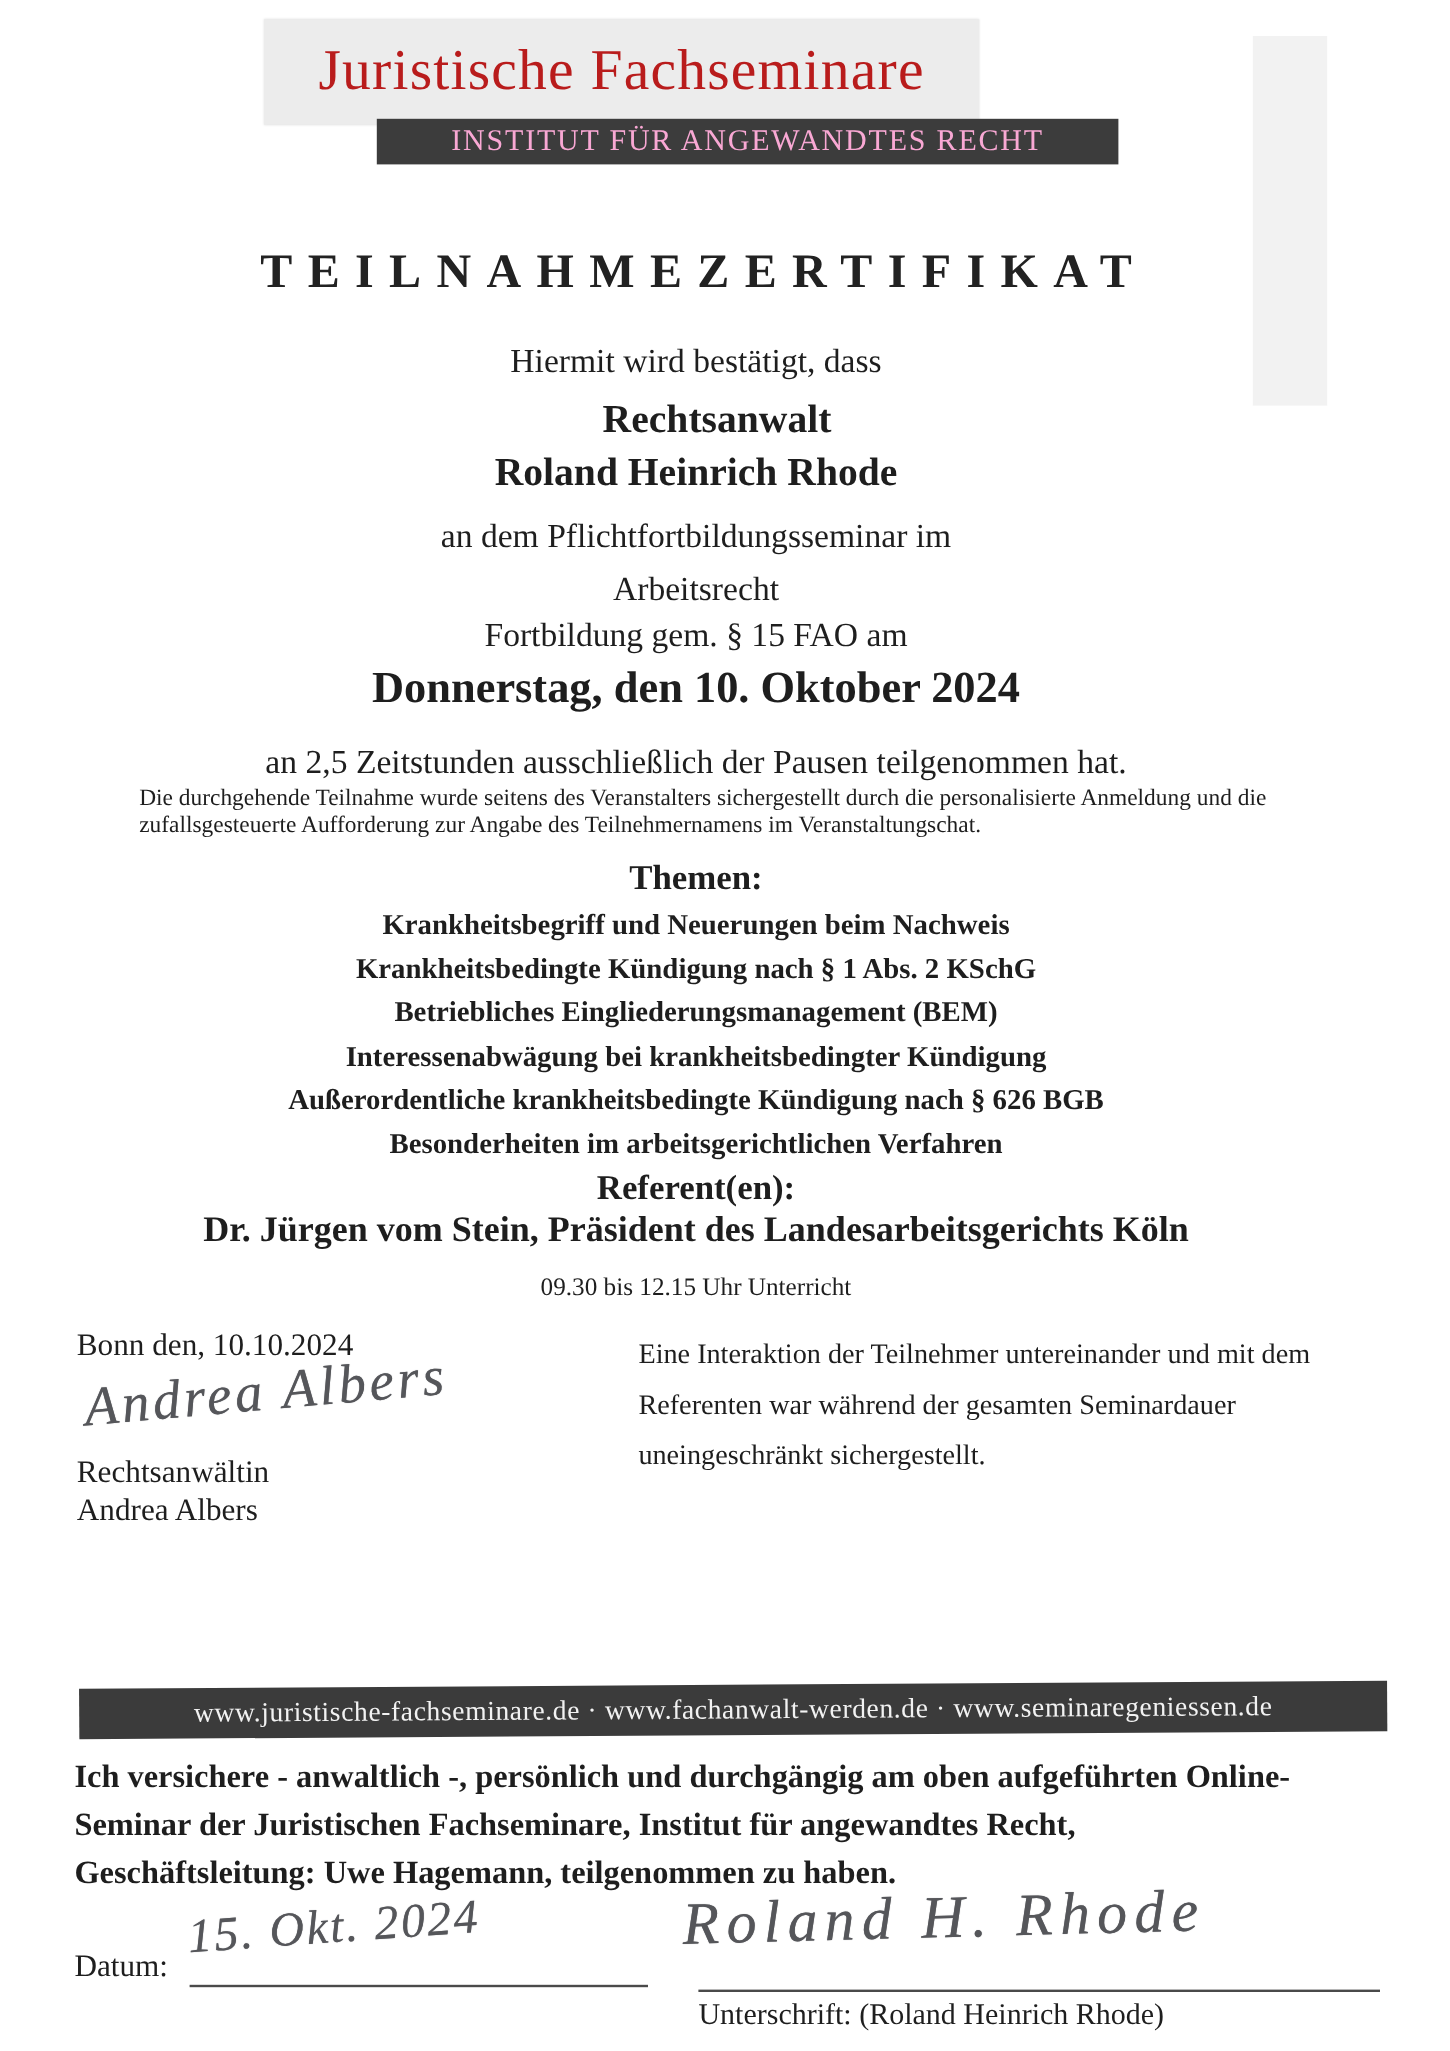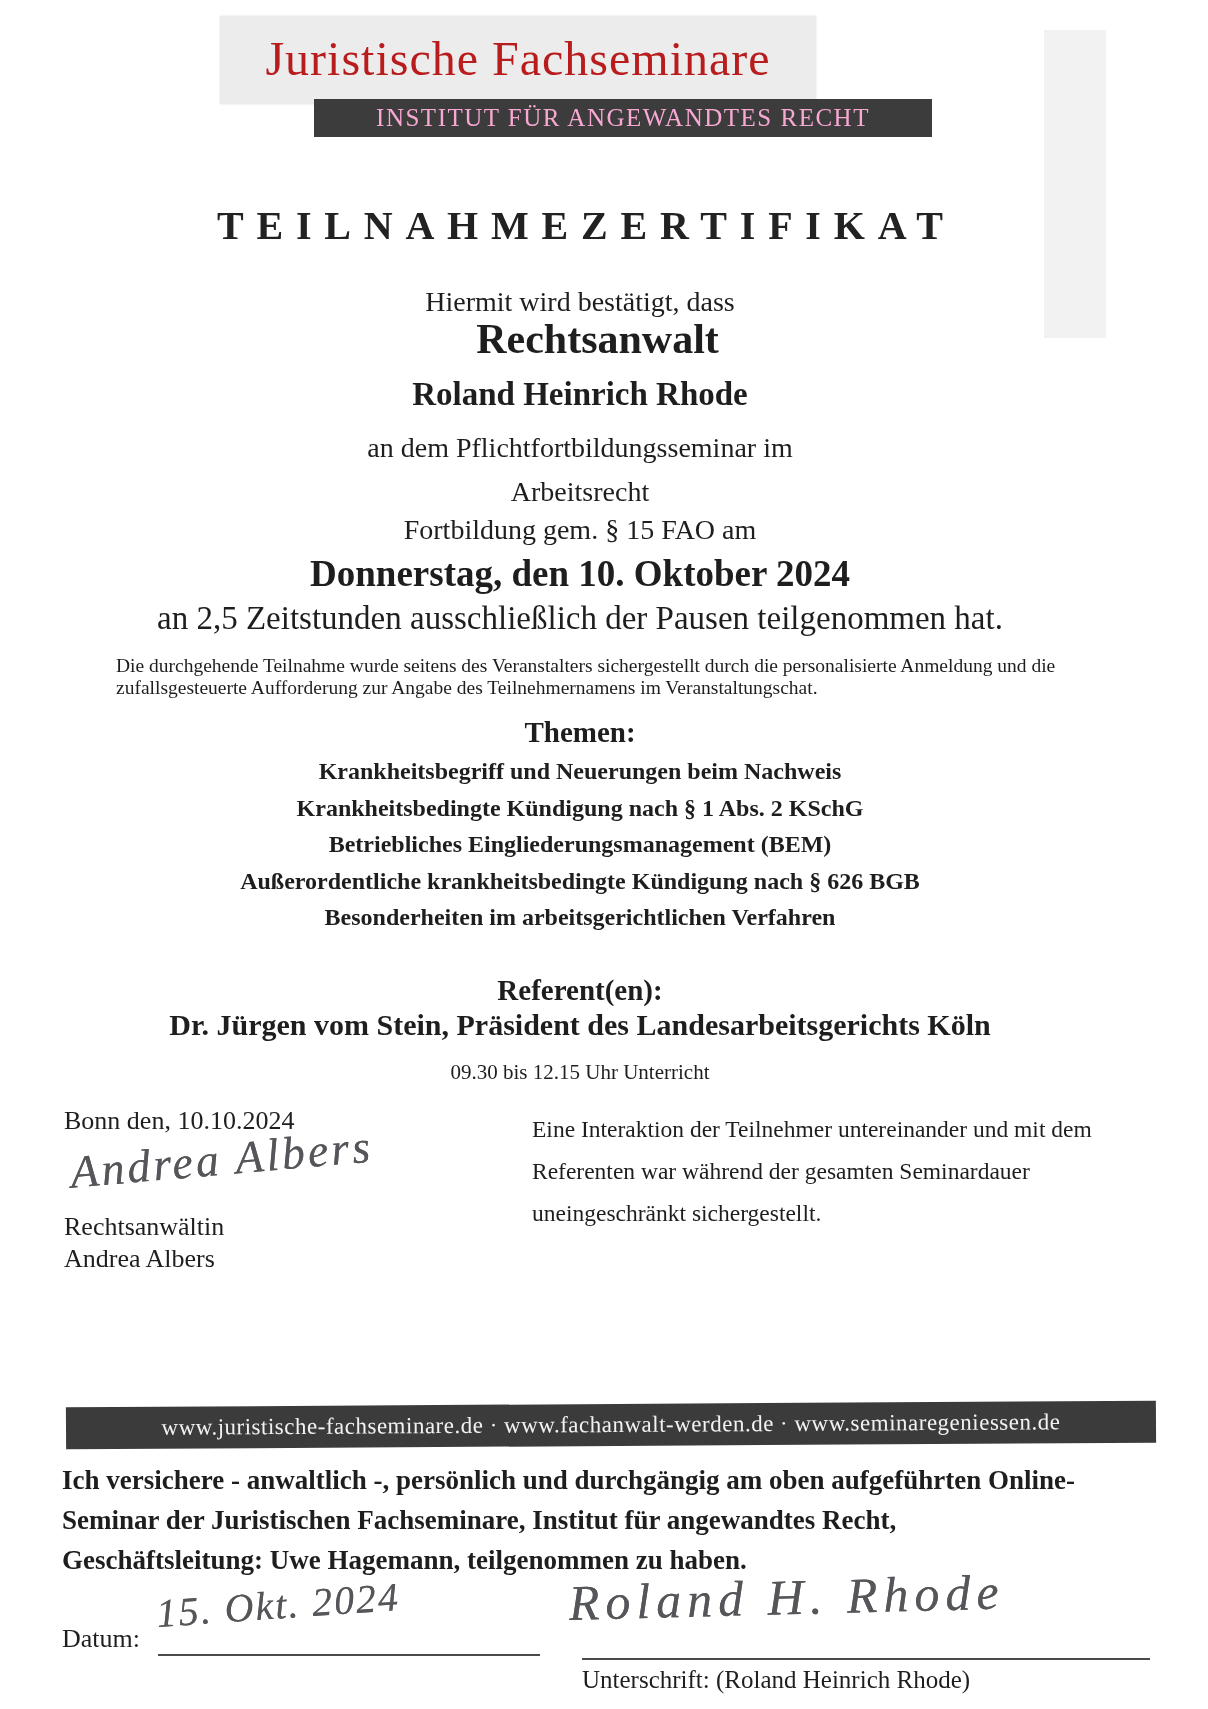--- a/index.html
+++ b/index.html
@@ -22,27 +22,27 @@
   .brand-text { font-size:48px; color:#b91c1c; letter-spacing:1px; }
   .institute-bar {
     left:314px; top:99px; width:618px; height:38px;
     background:#3c3c3c; text-align:center; line-height:38px;
   }
   .institute-text { color:#f9a8d4; font-size:25px; letter-spacing:1.5px; }
   .scan-strip { left:1044px; top:30px; width:62px; height:308px; background:#ededed; opacity:.75; }
 
   .cert-title { top:202px; font-size:40px; font-weight:bold; letter-spacing:.32em; padding-left:.32em; color:#222; }
   .intro      { top:286px; font-size:28px; }
-  .att-title  { top:315px; font-size:42px;padding-left:35px; }
+  .att-title  { top:332px; font-size:33px;padding-left:35px; }
   .att-name   { top:376px; font-size:33px; }
   .sem1       { top:432px; font-size:28px; }
   .subject    { top:476px; font-size:28px; }
   .sem2       { top:514px; font-size:28px; }
   .date-line  { top:552px; font-size:37px; }
-  .hours      { top:600px; font-size:33px; }
+  .hours      { top:620px; font-size:28px; }
   .note       { left:116px; top:655px; width:1000px; font-size:19.5px; line-height:22px; text-align:left; white-space:nowrap; }
   .themen     { top:716px; font-size:29px; }
   .topics     { top:753px; font-size:24px; line-height:36.5px; font-weight:bold; }
   .referent   { top:974px; font-size:29px; }
   .speaker    { top:1008px; font-size:30px; }
   .timeline   { top:1060px; font-size:21px; }
 
   .place-date { left:64px; top:1106px; font-size:26px; }
   .role       { left:64px; top:1212px; font-size:26px; }
   .issuer-name{ left:64px; top:1244px; font-size:26px; }
@@ -97,20 +97,21 @@
   <div class="abs note">
     <div>Die durchgehende Teilnahme wurde seitens des Veranstalters sichergestellt durch die personalisierte Anmeldung und die</div>
     <div>zufallsgesteuerte Aufforderung zur Angabe des Teilnehmernamens im Veranstaltungschat.</div>
   </div>
 
   <div class="abs centerline themen b">Themen:</div>
   <div class="abs centerline topics">
     <div>Krankheitsbegriff und Neuerungen beim Nachweis</div>
     <div>Krankheitsbedingte Kündigung nach § 1 Abs. 2 KSchG</div>
     <div>Betriebliches Eingliederungsmanagement (BEM)</div>
+    <div>Interessenabwägung bei krankheitsbedingter Kündigung</div>
     <div>Außerordentliche krankheitsbedingte Kündigung nach § 626 BGB</div>
     <div>Besonderheiten im arbeitsgerichtlichen Verfahren</div>
   </div>
 
   <div class="abs centerline referent b">Referent(en):</div>
   <div class="abs centerline speaker b">Dr. Jürgen vom Stein, Präsident des Landesarbeitsgerichts Köln</div>
   <div class="abs centerline timeline">09.30 bis 12.15 Uhr Unterricht</div>
 
   <div class="abs place-date">Bonn den, 10.10.2024</div>
   <div class="abs script sig-andrea">Andrea Albers</div>

